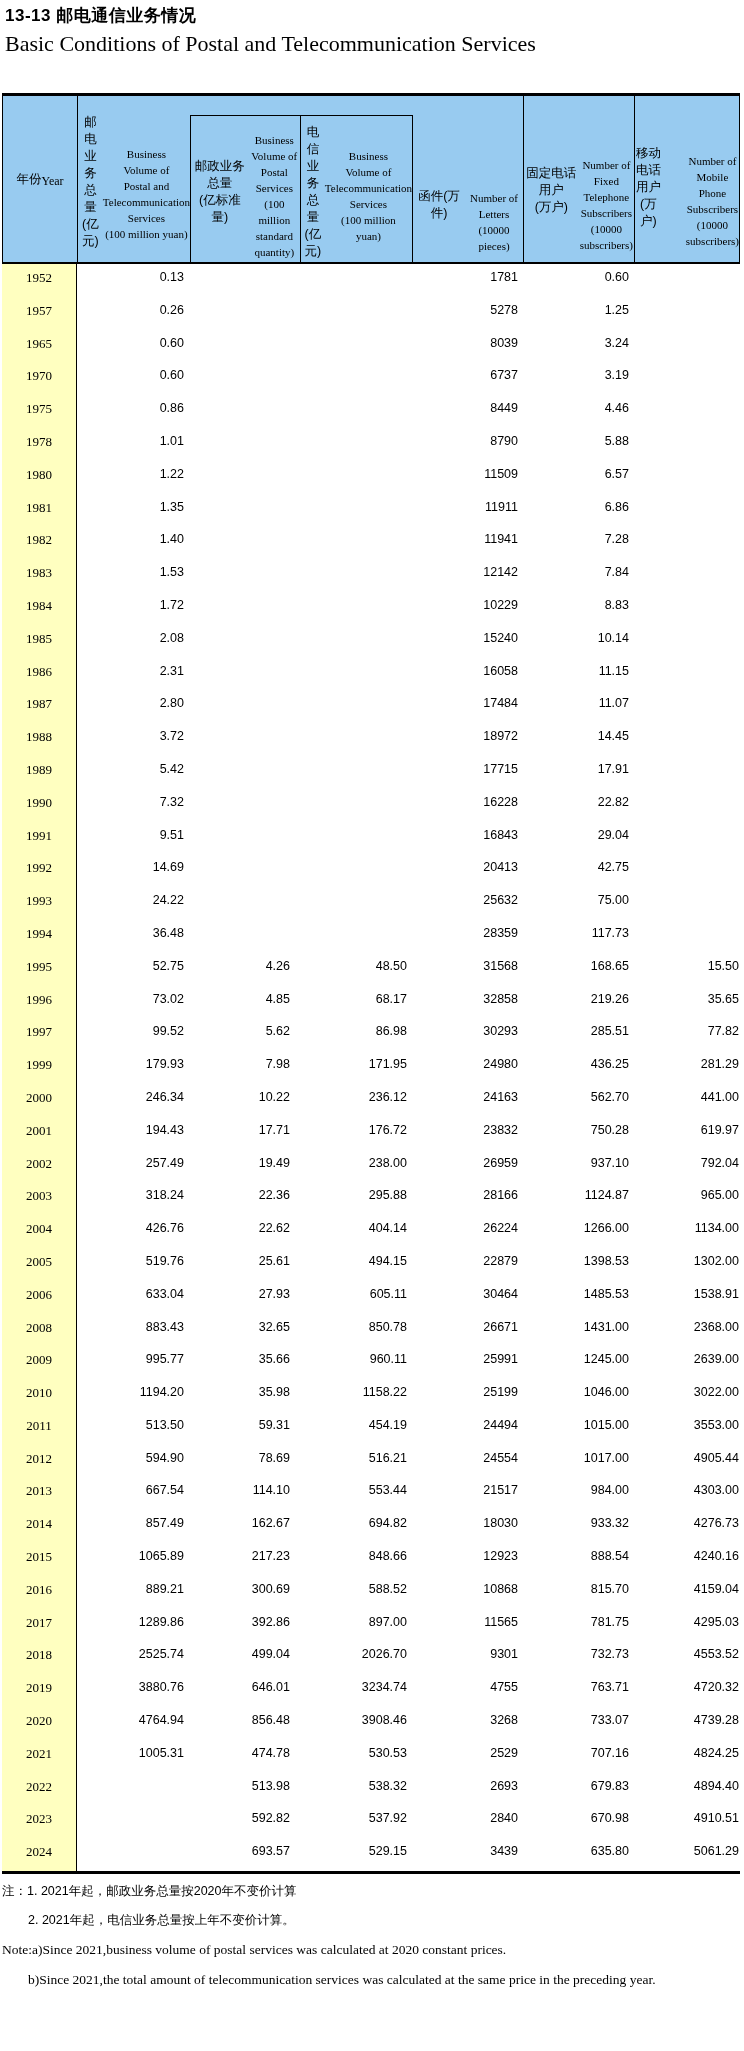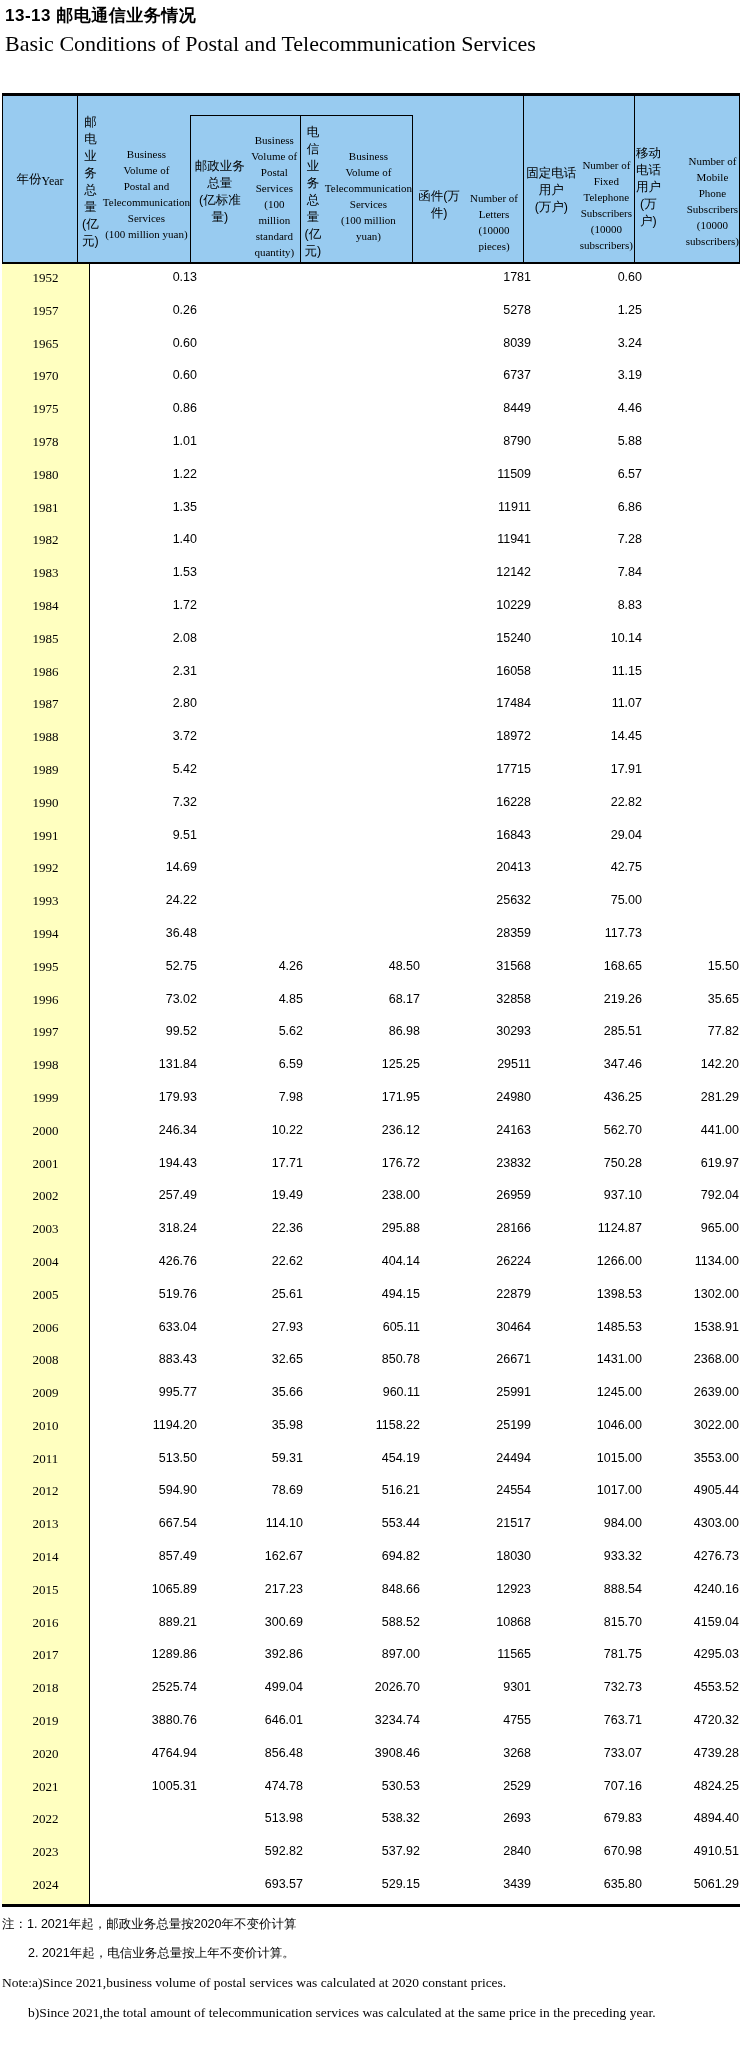--- a/index.html
+++ b/index.html
@@ -71,21 +71,21 @@
   .c-letters { width: 110px; padding-top: 51px; }
   .c-letters .en { margin-top: 34px; }
   .c-fixed   { width: 111px; border-left: 1px solid #000; padding-top: 23px; }
   .c-fixed .en   { margin-top: 28px; }
   .c-mobile  { flex: 1; border-left: 1px solid #000; padding-top: 16px; gap: 24px; }
   .c-mobile .en  { margin-top: 28px; }
   
   .row { display: flex; height: 32.8px; }
   .cell { padding-top: 6px; }
   .cell.year {
-    width: 88px;
+    width: 75px;
     background: var(--year-bg, #FFFFC0);
     border-right: 1px solid #000;
     text-align: center;
     font-family: "Liberation Serif", serif;
     font-size: 13px;
   }
   .cell.val {
     font-family: "Liberation Sans", sans-serif;
     font-size: 12.5px;
     text-align: right;
@@ -403,29 +403,20 @@
         <div class="row">
     <div class="cell year">1997</div>
     <div class="cell val v1">99.52</div>
     <div class="cell val v2">5.62</div>
     <div class="cell val v3">86.98</div>
     <div class="cell val v4">30293</div>
     <div class="cell val v5">285.51</div>
     <div class="cell val v6">77.82</div>
   </div>
         <div class="row">
-    <div class="cell year">1998</div>
-    <div class="cell val v1">131.84</div>
-    <div class="cell val v2">6.59</div>
-    <div class="cell val v3">125.25</div>
-    <div class="cell val v4">29511</div>
-    <div class="cell val v5">347.46</div>
-    <div class="cell val v6">142.20</div>
-  </div>
-        <div class="row">
     <div class="cell year">1999</div>
     <div class="cell val v1">179.93</div>
     <div class="cell val v2">7.98</div>
     <div class="cell val v3">171.95</div>
     <div class="cell val v4">24980</div>
     <div class="cell val v5">436.25</div>
     <div class="cell val v6">281.29</div>
   </div>
         <div class="row">
     <div class="cell year">2000</div>

